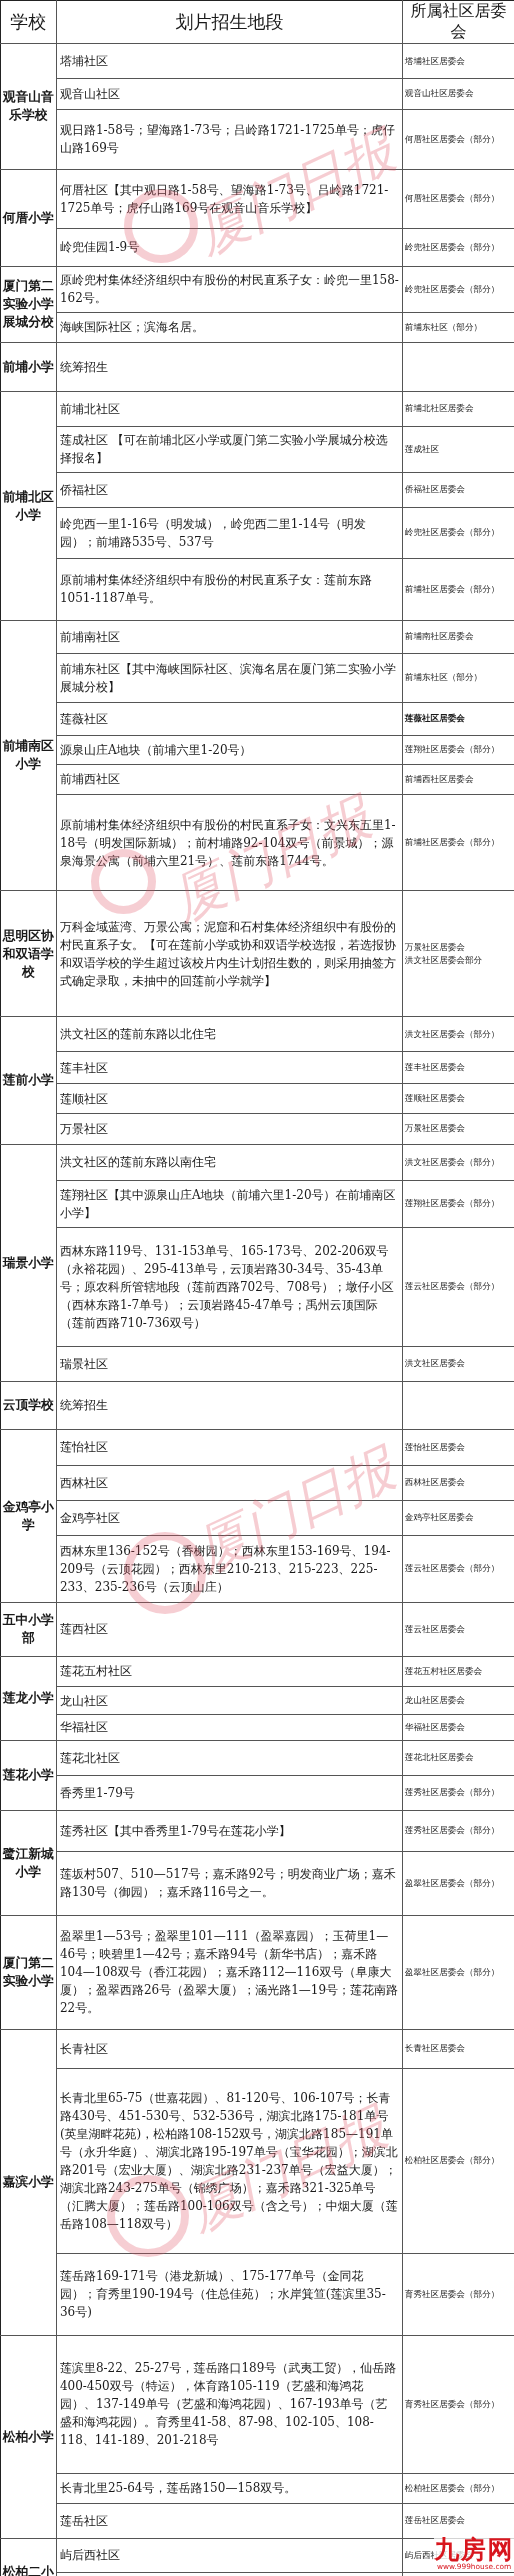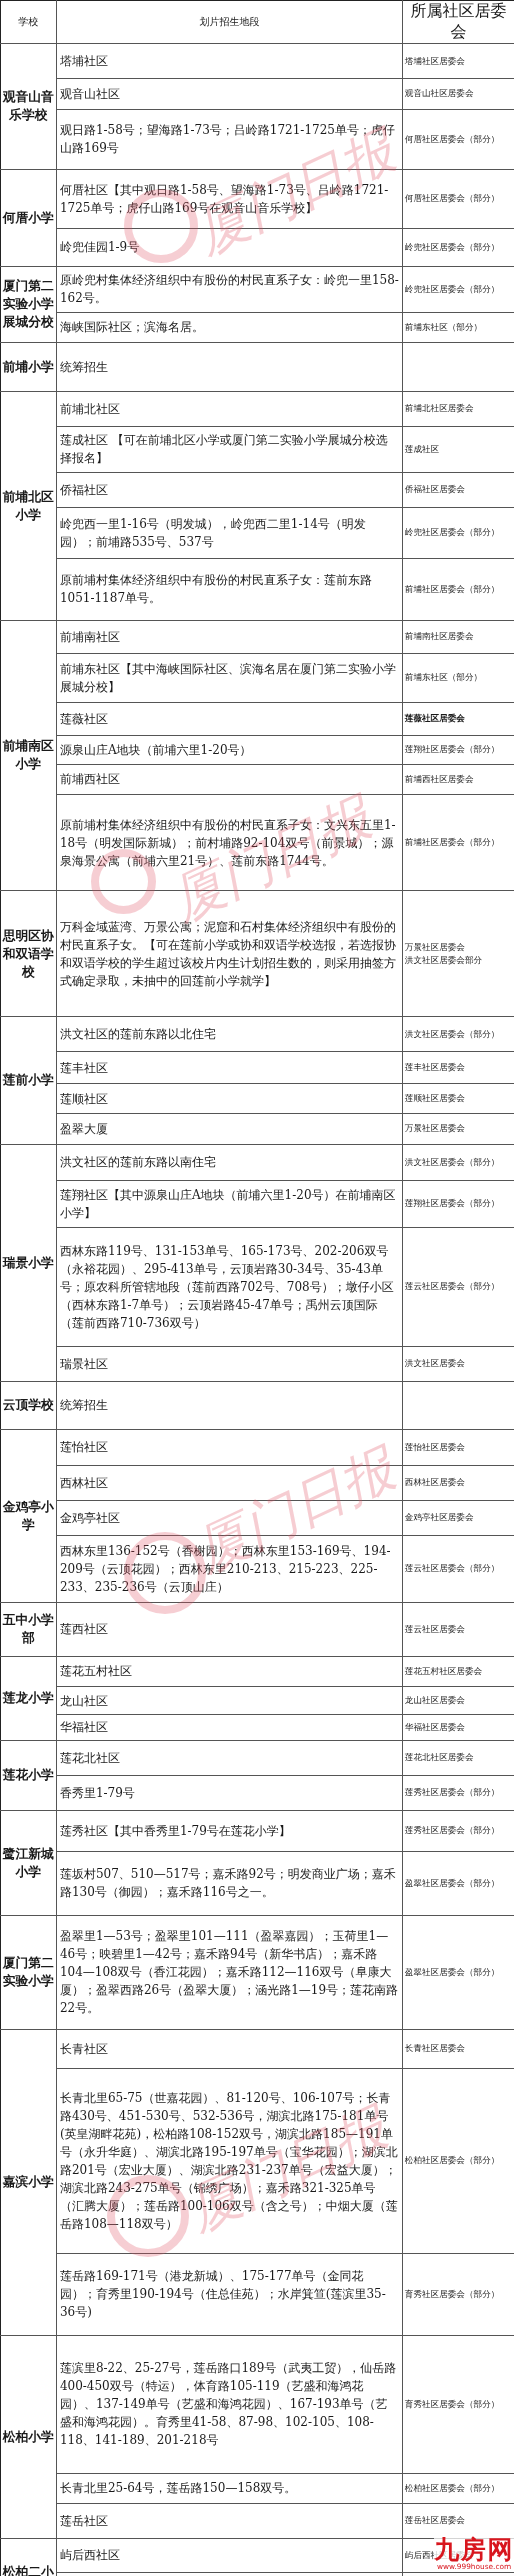--- a/index.html
+++ b/index.html
@@ -1,20 +1,20 @@
 <!DOCTYPE html>
 <html style="font-size:13px"><head>
 <meta charset="utf-8">
 <style>
   html, body { margin:0; padding:0; background:#ffffff; }
   body { width:515px; height:2576px; overflow:hidden; position:relative;
          font-family:"DejaVu Serif","Liberation Serif",serif; color:#1a1a1a; }
   table { border-collapse:collapse; width:515px; table-layout:fixed; }
   td, th { border:0.8px solid #555; padding:0 3.3px; vertical-align:middle; }
-  th { font-weight:normal; font-size:10px; height:40px; text-align:center; }
+  th { font-weight:normal; font-size:18px; height:40px; text-align:center; }
   th.col-school { width:48px; border-left:1.6px solid #222; border-top:1.6px solid #222; }
   th.col-area { width:339px; border-top:1.6px solid #222; }
   th.col-comm { border-right:1.6px solid #222; border-top:1.6px solid #222; font-size:16px; }
   td.school { text-align:center; font-weight:bold; font-size:12.8px; line-height:18px;
               border-left:1.6px solid #222; padding:0 1.6px; }
   td.area { font-size:12px; line-height:18px; text-align:left; padding:1.6px 3.3px; }
   td.comm { font-size:8.6px; line-height:13px; text-align:left; border-right:1.6px solid #222; padding:0 1.6px; }
   tr.grp-start td { border-top:1.6px solid #222; }
   tr.last td { border-bottom:1.6px solid #222; }
   .watermark { position:absolute; pointer-events:none; opacity:0.28; }
@@ -131,21 +131,21 @@
       </tr>
       <tr style="height: 32px;">
         <td class="area">莲丰社区</td>
         <td class="comm" style="white-space: pre-line;">莲丰社区居委会</td>
       </tr>
       <tr style="height: 30px;">
         <td class="area">莲顺社区</td>
         <td class="comm" style="white-space: pre-line;">莲顺社区居委会</td>
       </tr>
       <tr style="height: 30.5px;">
-        <td class="area">盈翠大厦</td>
+        <td class="area">万景社区</td>
         <td class="comm" style="white-space: pre-line;">万景社区居委会</td>
       </tr>
       <tr class="grp-start" style="height: 36px;">
         <td class="school" rowspan="4">瑞景小学</td>
         <td class="area">洪文社区的莲前东路以南住宅</td>
         <td class="comm" style="white-space: pre-line;">洪文社区居委会（部分）</td>
       </tr>
       <tr style="height: 47px;">
         <td class="area">莲翔社区【其中源泉山庄A地块（前埔六里1-20号）在前埔南区小学】</td>
         <td class="comm" style="white-space: pre-line;">莲翔社区居委会（部分）</td>

